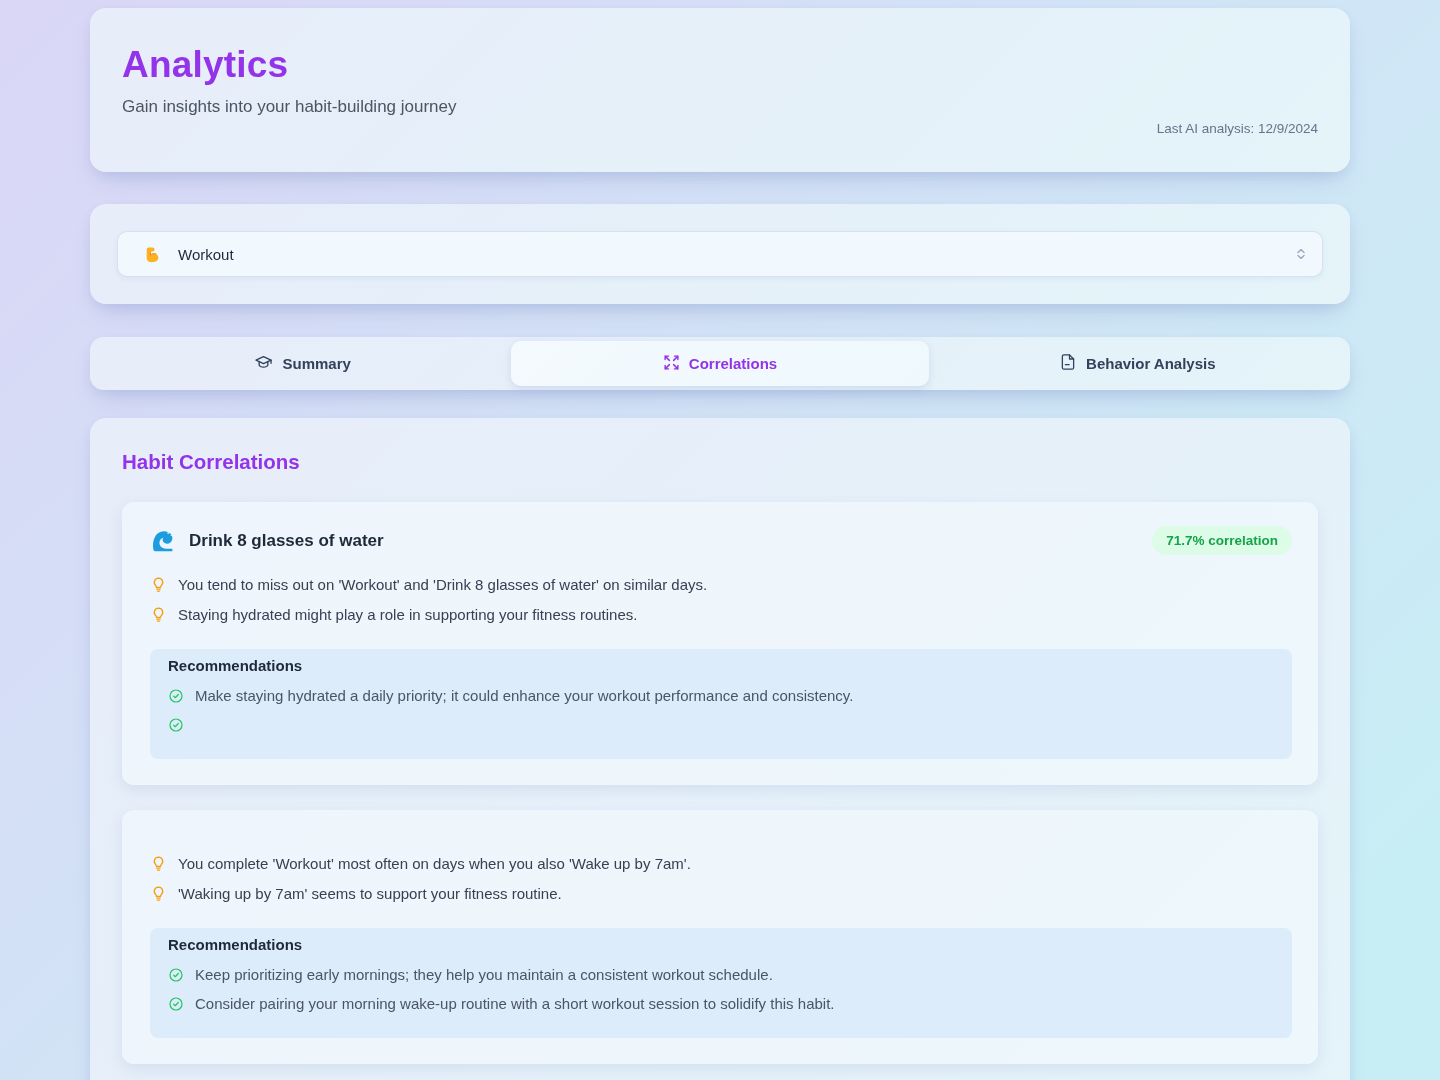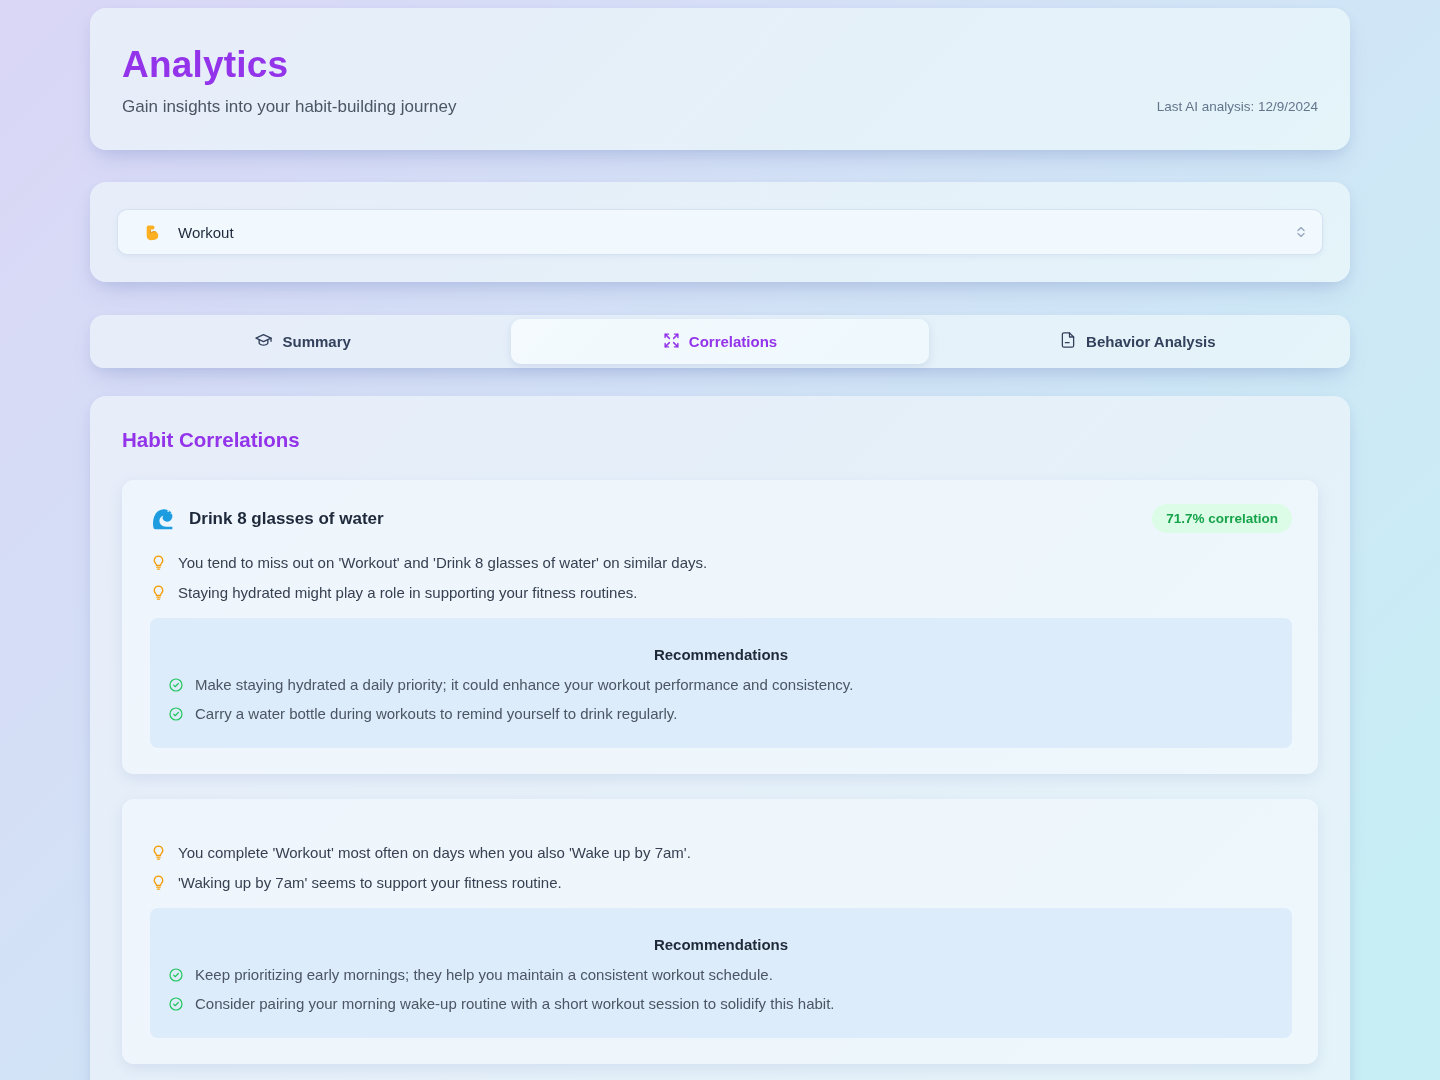--- a/index.html
+++ b/index.html
@@ -11,21 +11,21 @@
   }
   .page { width:1260px; margin:0 auto; padding-top:8px; }
 
   .card {
     background: linear-gradient(135deg, #e7edf9 0%, #e5f1f9 60%, #e4f4f9 100%);
     border-radius:16px;
     box-shadow: 0 14px 26px -10px rgba(100,120,185,0.28), 0 4px 10px rgba(115,140,200,0.12);
   }
 
   
-  .header-card { position:relative; height:142px; padding:36px 32px 0 32px; margin-bottom:32px; }
+  .header-card { position:relative; height:164px; padding:36px 32px 0 32px; margin-bottom:32px; }
   .page-title { font-size:37px; font-weight:800; color:#9333ea; letter-spacing:0.2px; }
   .page-subtitle { margin-top:11px; font-size:17px; color:#4b5563; }
   .last-analysis { position:absolute; right:32px; bottom:36px; font-size:13.5px; color:#64748b; }
 
   
   .select-card { padding:27px; margin-bottom:33px; }
   .habit-select {
     position:relative; display:flex; align-items:center; gap:12px;
     height:46px; padding:0 40px 0 22px; border-radius:10px;
     background:#f2f9fe; border:1px solid rgba(203,217,235,0.7);
@@ -62,22 +62,22 @@
   .corr-title { font-size:17px; font-weight:700; color:#1e293b; }
   .corr-badge {
     margin-left:auto; background:#dcfce7; color:#16a34a;
     font-size:13.5px; font-weight:700; padding:7px 14px; border-radius:999px;
   }
   .insights { margin-top:20px; }
   .insight { display:flex; align-items:flex-end; gap:11px; margin-bottom:13px; font-size:15px; color:#374151; }
   .insight svg { flex:0 0 auto; margin-top:0.5px; }
 
   .rec-box {
-    margin-top:17px; background:rgba(205,227,249,0.55);
-    border-radius:8px; padding:28px 18px 14px 18px;text-align:center;
+    margin-top:26px; background:rgba(205,227,249,0.55);
+    border-radius:8px; padding:8px 18px 14px 18px;
   }
   .rec-title { font-size:15px; font-weight:700; color:#1f2937; margin-bottom:13px; }
   .rec-item { display:flex; align-items:flex-start; gap:11px; margin-bottom:12px; font-size:15px; color:#4b5563; }
   .rec-item svg { flex:0 0 auto; margin-top:1px; }
 
   .emoji-badge { display:inline-flex; width:26px; height:26px; align-items:center; justify-content:center; }
 </style>
 </head>
 <body>
 
@@ -181,21 +181,20 @@
             <circle cx="12" cy="12" r="9"></circle>
               <path d="M8.5 12.3l2.3 2.3 4.7-4.9"></path>
           </svg>
           <span>Make staying hydrated a daily priority; it could enhance your workout performance and consistency.</span>
         </div>
         <div class="rec-item">
           <svg viewBox="0 0 24 24" width="16" height="16" fill="none" stroke="#22c55e" stroke-width="1.8" stroke-linecap="round" stroke-linejoin="round">
             <circle cx="12" cy="12" r="9"></circle>
               <path d="M8.5 12.3l2.3 2.3 4.7-4.9"></path>
           </svg>
-          <span>Carry a water bottle during workouts to remind yourself to drink regularly.</span>
         </div>
       </div>
     </div>
 
     <div class="corr-card" style="margin-top:25px;">
       <div class="insights">
         <div class="insight">
           <svg viewBox="0 0 24 24" width="17" height="17" fill="none" stroke="#f59e0b" stroke-width="1.8" stroke-linecap="round">
             <path d="M12 3a6 6 0 0 0-4 10.4c.8.7 1.1 1.6 1.1 2.6h5.8c0-1 .3-1.9 1.1-2.6A6 6 0 0 0 12 3z"></path>
             <path d="M9.6 18.6h4.8"></path>

